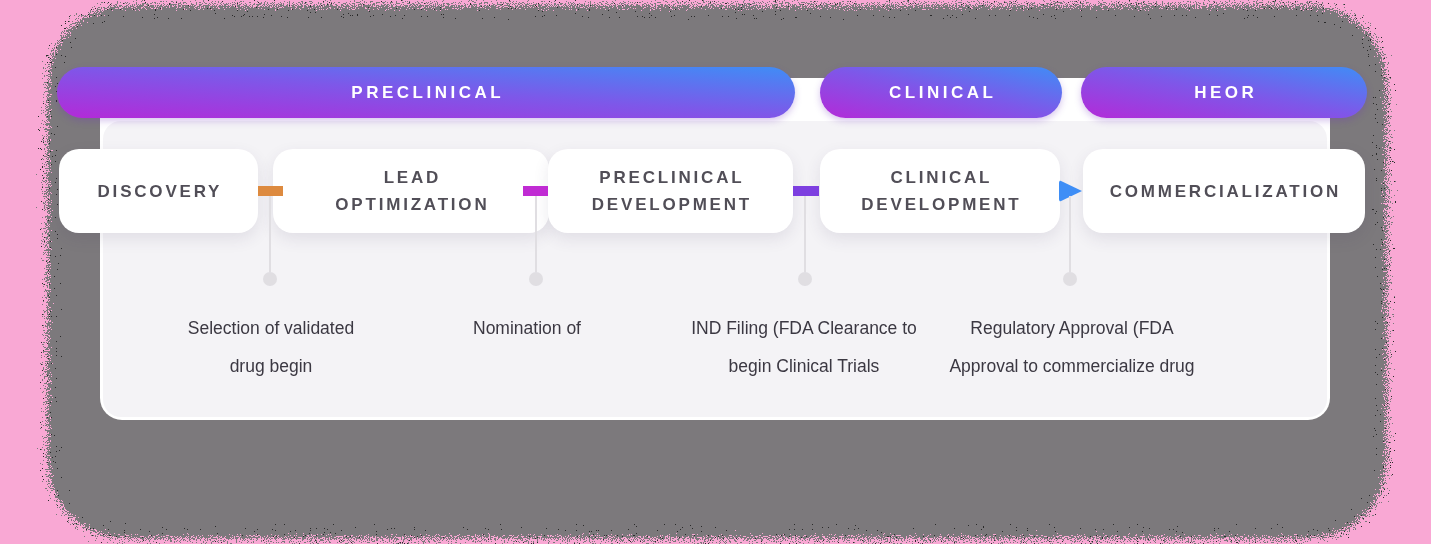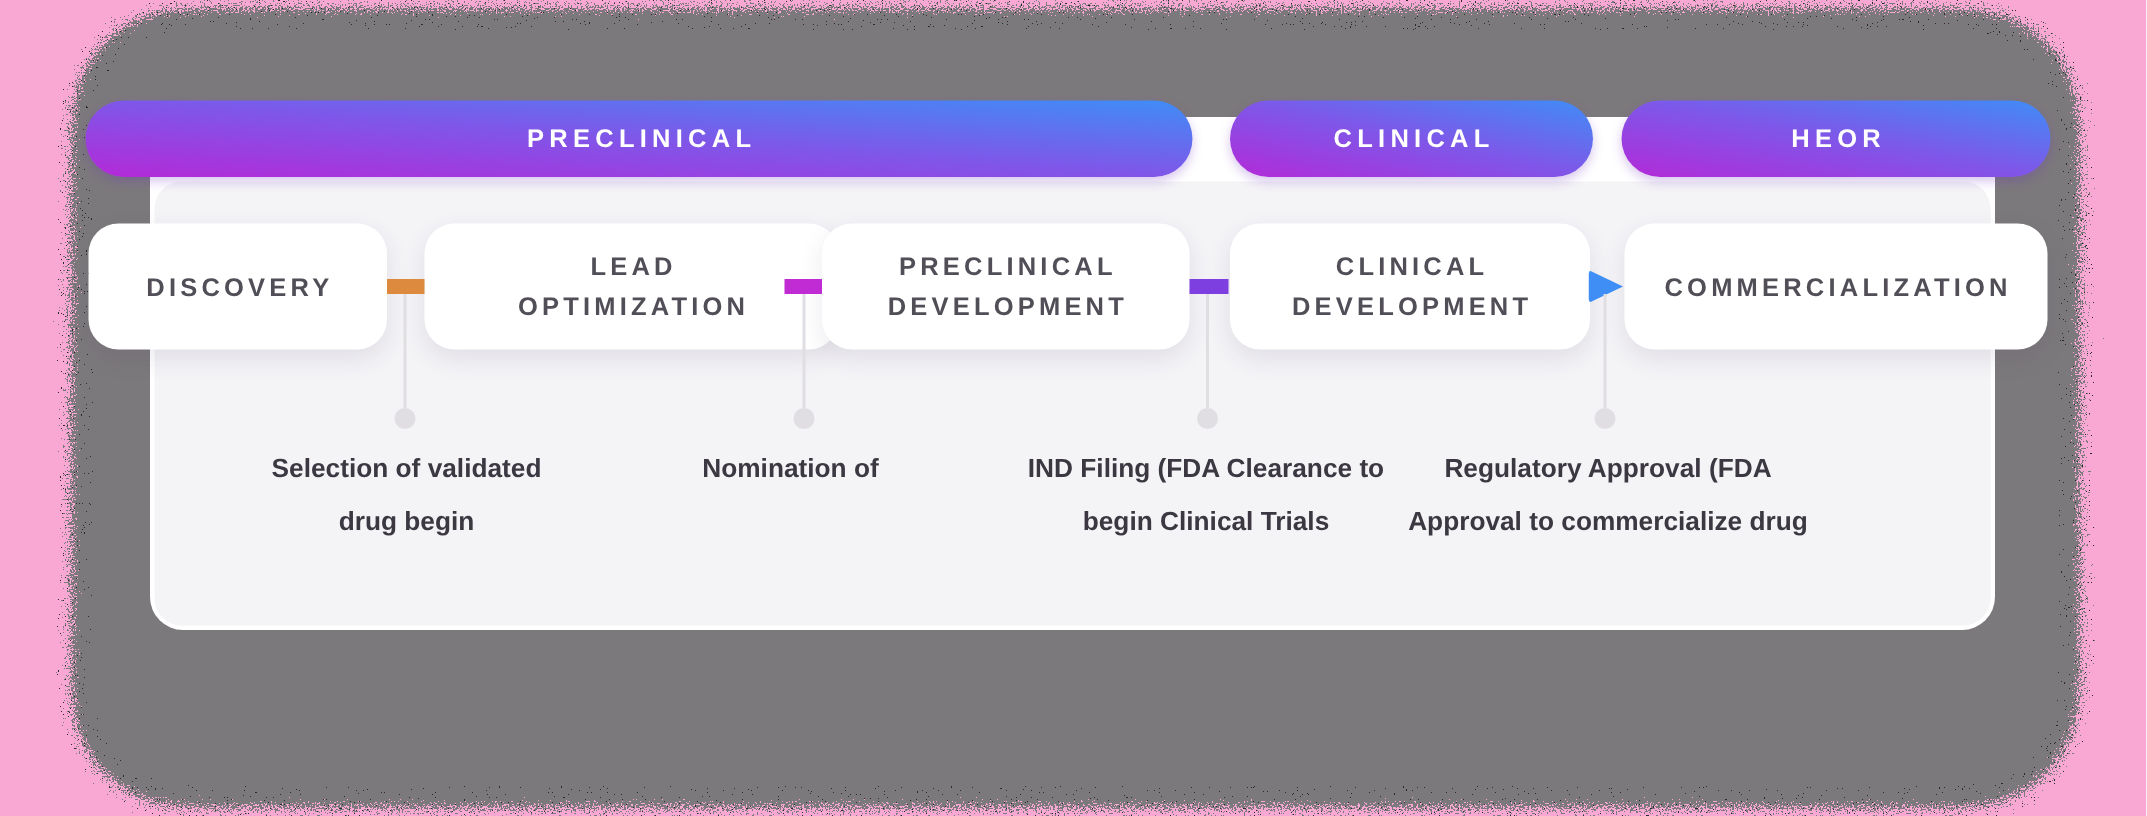--- a/index.html
+++ b/index.html
@@ -41,21 +41,21 @@
     position:absolute;top:149px;height:84px;border-radius:20px;background:#ffffff;
     box-shadow:0 6px 16px rgba(60,50,90,0.10);
     display:flex;flex-direction:column;align-items:center;justify-content:center;
     text-align:center;
   }
   .card span{
     color:#514e57;font-size:17px;font-weight:600;letter-spacing:2.8px;
     line-height:27px;padding-left:2.8px;
   }
   .card1{left:59px;width:199px;}
-  .card2{left:283px;width:276px;}
+  .card2{left:273px;width:276px;}
   .card3{left:548px;width:245px;}
   .card4{left:820px;width:240px;}
   .card5{left:1083px;width:282px;justify-content:center;}
 
   
   .bar{position:absolute;top:186px;height:10px;}
   .bar1{left:258px;width:25px;background:#dd8a3f;}
   .bar2{left:523px;width:25px;background:#c02bd3;}
   .bar3{left:793px;width:26px;background:#7d3fe0;}
   .arrow{
@@ -67,21 +67,21 @@
   
   .stem{position:absolute;top:196px;width:2px;height:76px;background:#e0dee2;}
   .stem1{left:269px;} .stem2{left:535px;} .stem3{left:804px;} .stem4{left:1069px;}
   .dot{position:absolute;top:272px;width:14px;height:14px;border-radius:50%;background:#e0dee2;}
   .dot1{left:263px;} .dot2{left:529px;} .dot3{left:798px;} .dot4{left:1063px;}
 
   
   .milestone{
     position:absolute;top:301px;text-align:center;color:#3b3842;font-size:17.5px;
   }
-  .milestone p{margin:0;line-height:22px;font-weight:bold;}
+  .milestone p{margin:16px;line-height:22px;}
   .milestone p + p{margin-top:13px;}
   .ms1{left:91px;width:360px;}
   .ms2{left:347px;width:360px;}
   .ms3{left:614px;width:380px;}
   .ms4{left:882px;width:380px;}
 </style>
 </head>
 <body>
 
 <div class="canvas">

